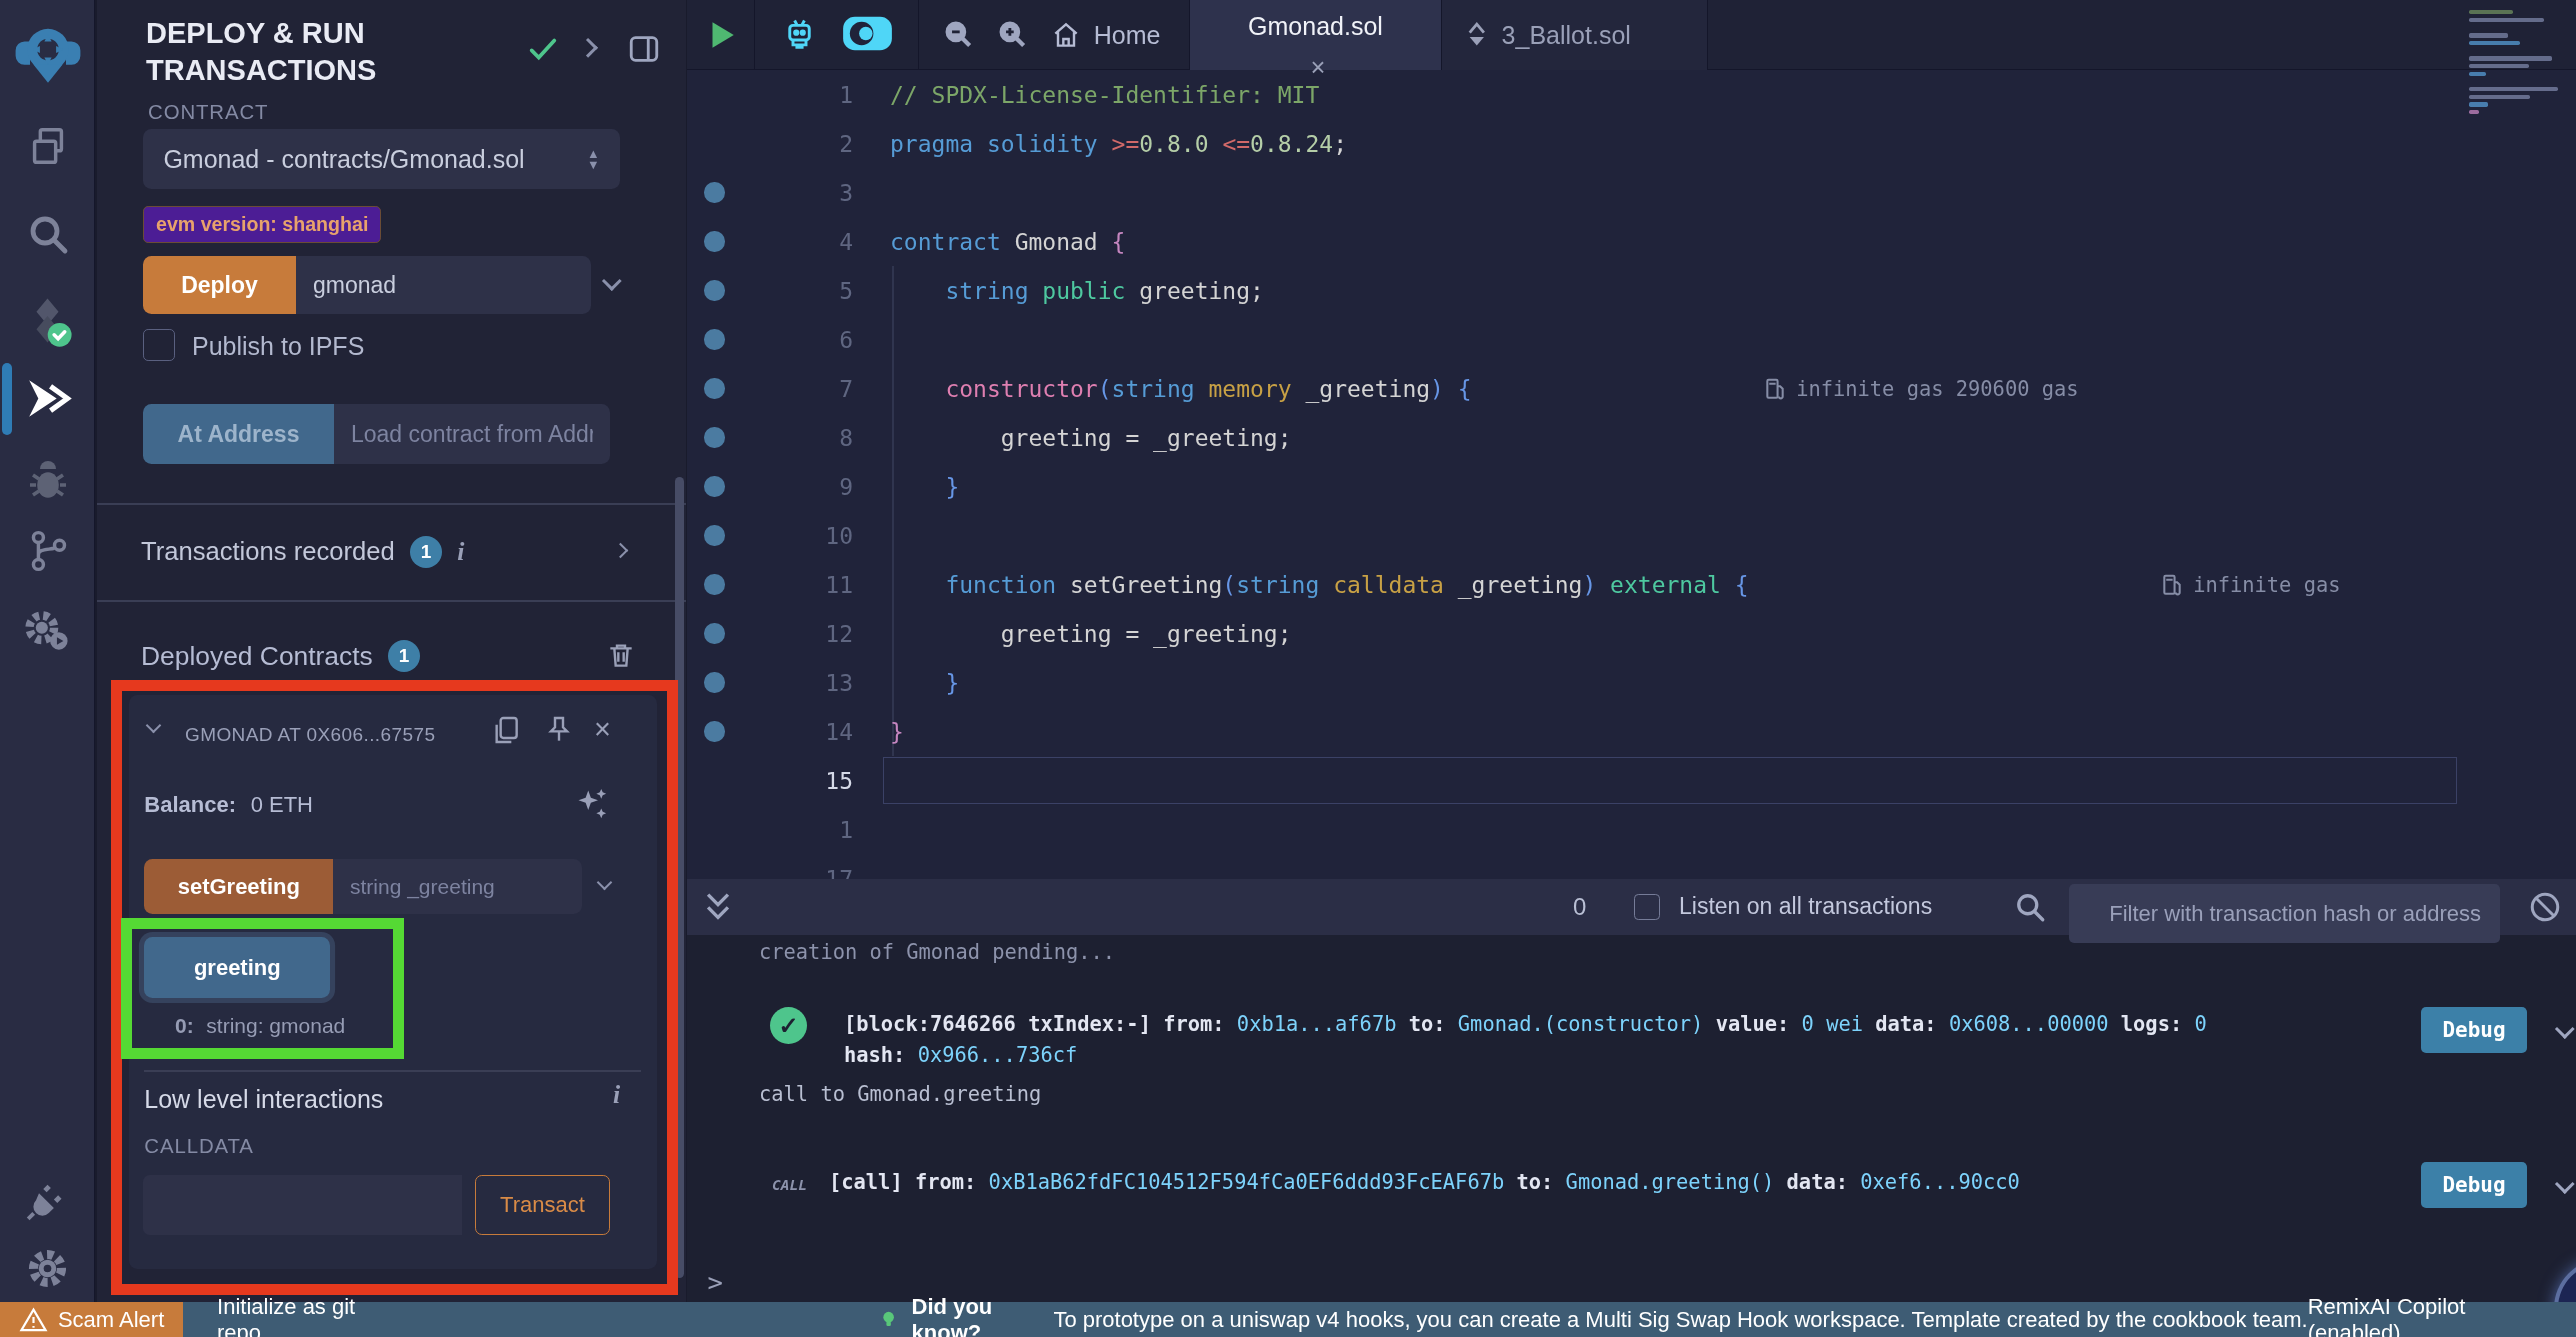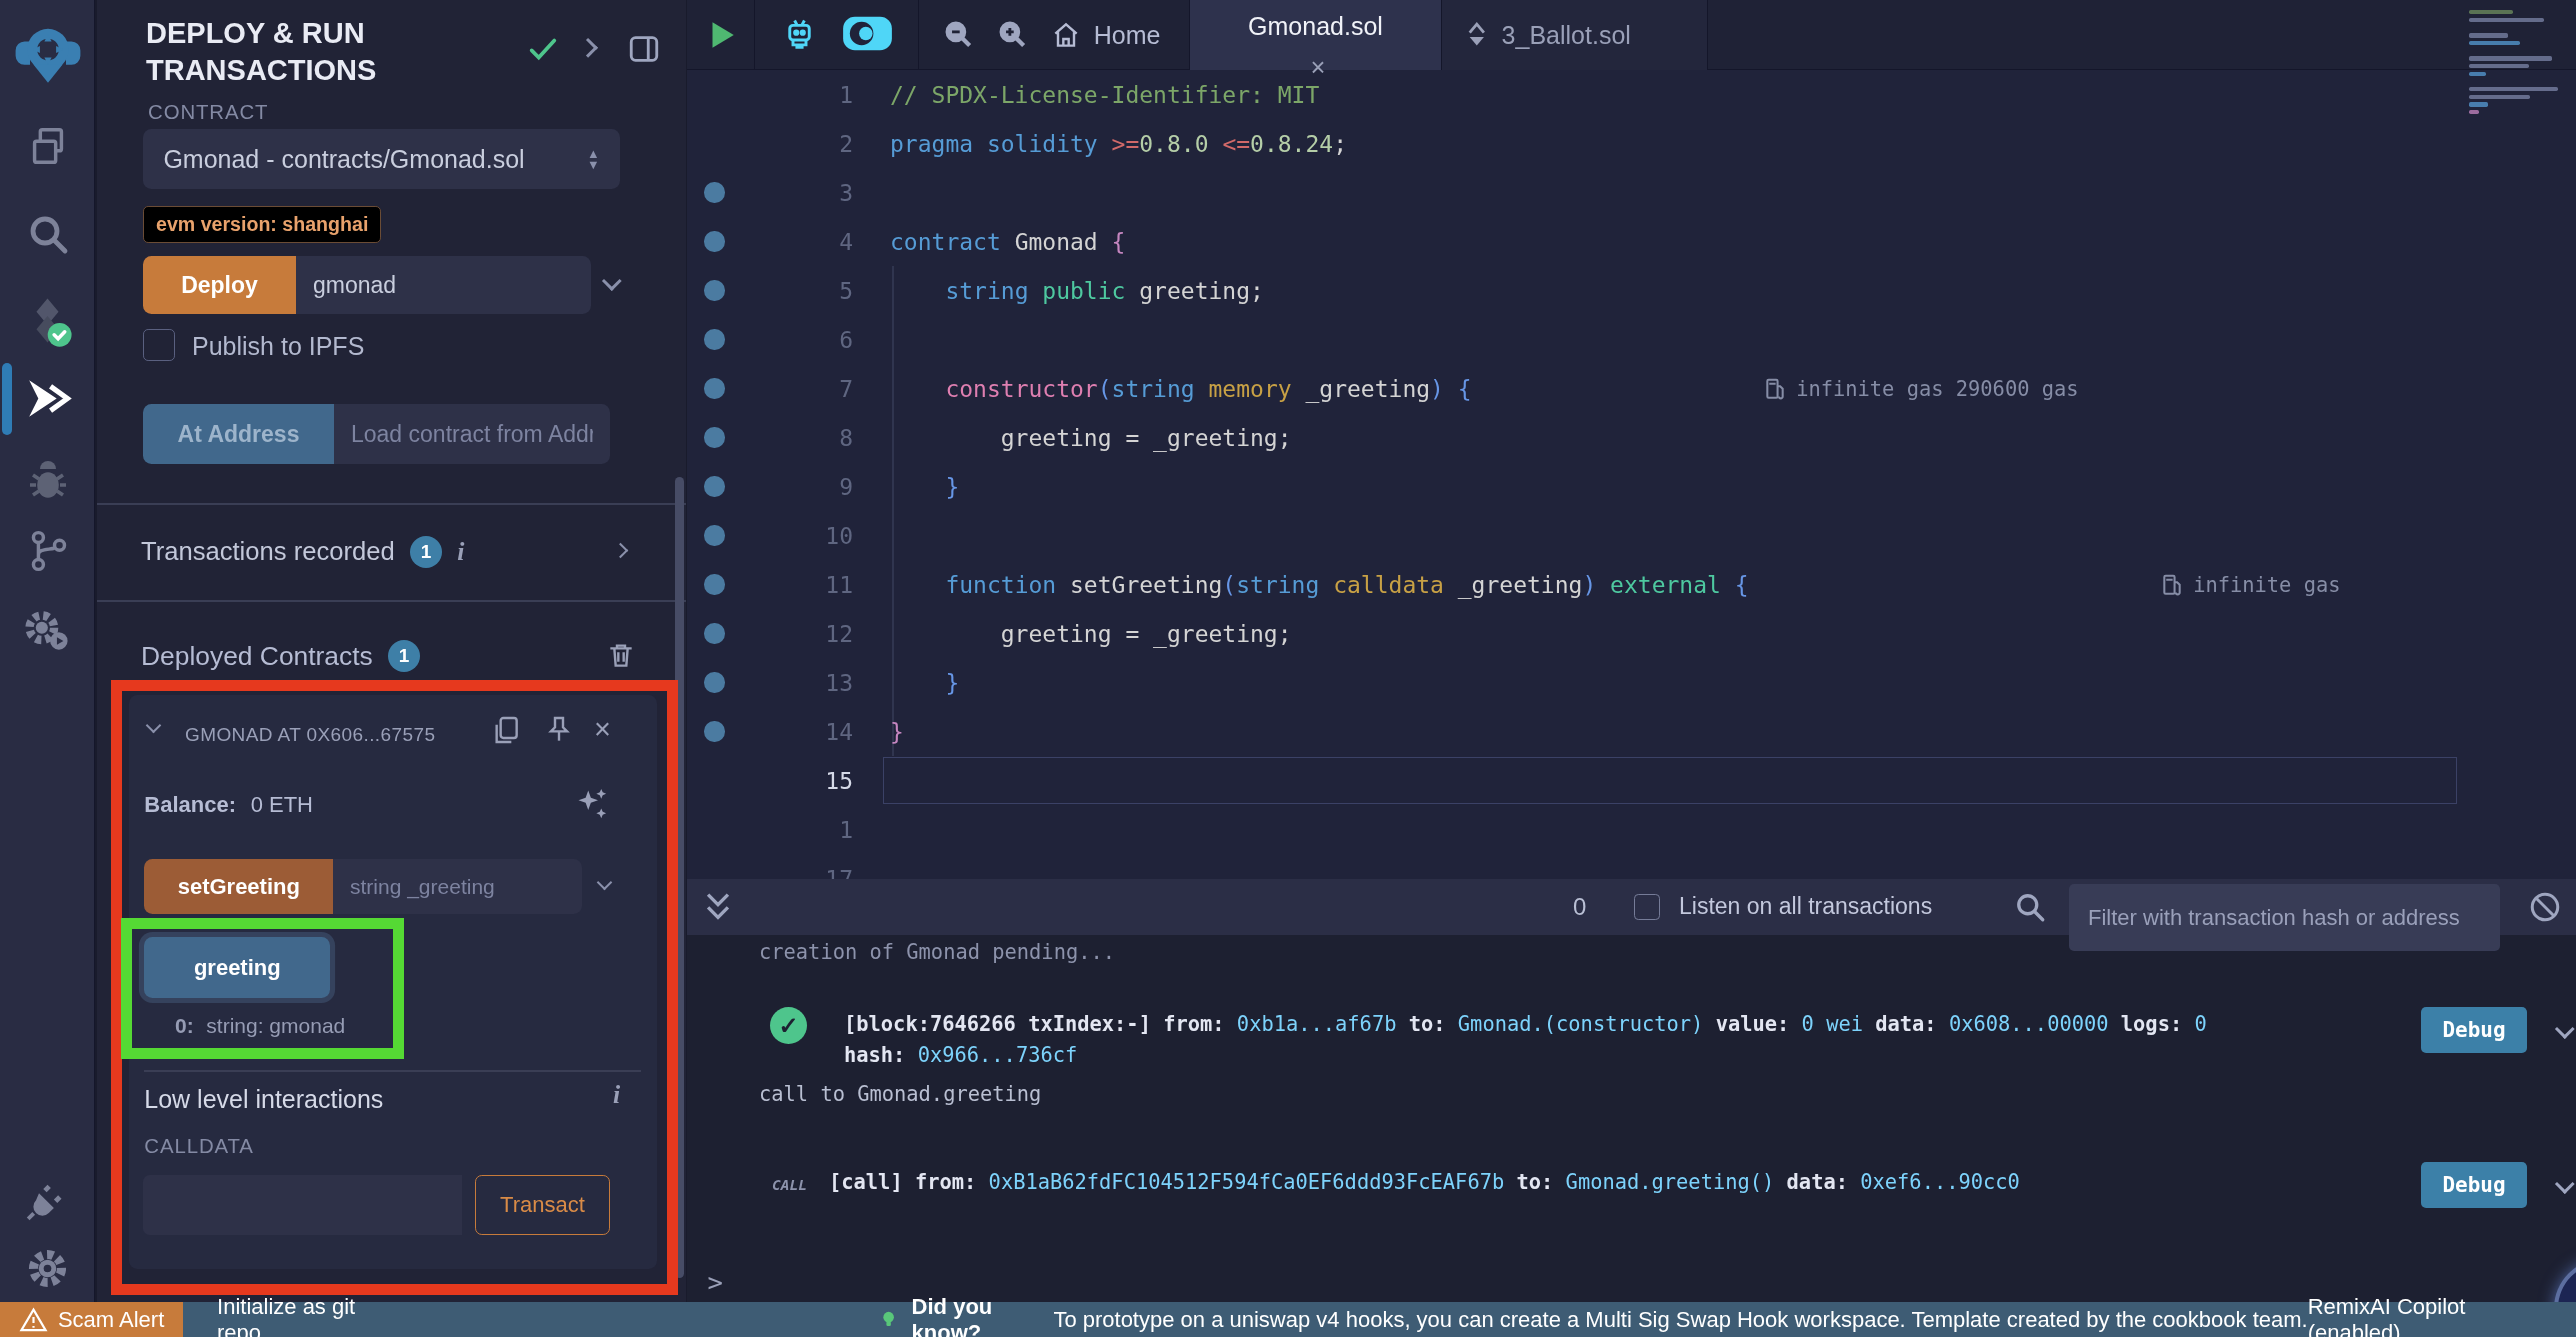--- a/index.html
+++ b/index.html
@@ -59,21 +59,21 @@
   #indent-guide { position:absolute; left:205px; top:266px; width:1.7px; height:490px; background:#30354f; }
 
   
   #terminal { left:687px; top:879px; width:1889px; height:423px; background:#1d2031; overflow:hidden; }
   #term-bar { position:absolute; left:0; top:0; width:1889px; height:56px; background:#2b2e46; display:flex; align-items:center; }
   .term-mono { font-family:"DejaVu Sans Mono",monospace; font-size:20.4px; color:#b9bfd2; white-space:nowrap; }
   .s-b { font-weight:700; color:#e3e6f2; }
   .s-r { color:#7dd3fc; }
   .debug-btn { position:absolute; width:106px; height:46px; background:#3c80a8; color:#fff; font-weight:700; font-size:21px; border:none; border-radius:5.1px; font-family:"DejaVu Sans Mono",monospace; }
   .check-circle { position:absolute; width:37px; height:37px; border-radius:50%; background:#4ec58c; display:flex; align-items:center; justify-content:center; color:#1d2031; font-size:24px; font-weight:700; }
-  #filter-input { position:absolute; left:1382px; top:5.1px; width:431px; height:67px; background:#383c56; border:none; border-radius:5.1px; color:#c9cede; padding:0 19px; font-size:22px; font-family:"Liberation Sans",sans-serif; }
+  #filter-input { position:absolute; left:1382px; top:5.1px; width:431px; height:59px; background:#383c56; border:none; border-radius:5.1px; color:#c9cede; padding:0 19px; font-size:22px; font-family:"Liberation Sans",sans-serif;text-align:right; }
   #filter-input::placeholder { color:#9aa0ba; opacity:1; }
   .cbx { width:25.6px; height:25.6px; border:1.7px solid #767c98; border-radius:4.3px; background:transparent; }
 
   
   #statusbar { left:0; top:1302px; width:2576px; height:36px; background:#3e5c74; display:flex; align-items:center; color:#fff; font-size:22px; }
   #scam { width:187px; height:36px; background:#c77b3b; display:flex; align-items:center; justify-content:center; gap:10.2px; font-size:22px; }
 
   
   #ai-fab { left:2554px; top:1259px; width:99px; height:99px; border-radius:50%; background:#1c2553; border:4.3px solid rgba(170,200,255,.45); box-shadow:0 0 15.3px rgba(120,160,255,.5); display:flex; align-items:center; justify-content:center; }
 </style>
@@ -174,21 +174,21 @@
   <div class="abs p-label" style="left:51px;top:101px;">CONTRACT</div>
 
   <div class="abs sel" style="left:46px;top:129px;width:477px;height:60px;display:flex;align-items:center;padding:0 20.4px;font-size:25px;">
     <span class="nowrap">Gmonad - contracts/Gmonad.sol</span>
     <span style="margin-left:auto;display:flex;flex-direction:column;line-height:11px;font-size:12.8px;color:#8a90ab;">
         <span>▲</span>
         <span>▼</span>
       </span>
   </div>
 
-  <div class="abs" style="left:46px;top:206px;height:37px;background:#000000;border:1.7px solid #6b4c35;border-radius:5.1px;display:inline-flex;align-items:center;padding:0 12px;color:#e8a26c;font-weight:700;font-size:19.6px;">evm version: shanghai</div>
+  <div class="abs" style="left:46px;top:206px;height:37px;background:#4c1d95;border:1.7px solid #6b4c35;border-radius:5.1px;display:inline-flex;align-items:center;padding:0 12px;color:#e8a26c;font-weight:700;font-size:19.6px;">evm version: shanghai</div>
 
   <button class="abs btn-orange" style="left:46px;top:256px;width:153px;height:58px;font-size:23px;">Deploy</button>
   <input class="abs inp" style="left: 199px; top: 256px; width: 295px; height: 58px;" value="gmonad">
   <div class="abs" style="left:508px;top:274px;"><span class="chev down"></span></div>
 
   <div class="abs" style="left:46px;top:329px;width:32px;height:32px;border:1.7px solid #5a6080;border-radius:5.1px;"></div>
   <div class="abs" style="left:95px;top:332px;color:#b3b9cf;font-size:25px;">Publish to IPFS</div>
 
   <button class="abs btn-steel" style="left:46px;top:404px;width:191px;height:60px;color:#9db4cb;font-size:23px;border-radius:8.5px 0 0 8.5px;">At Address</button>
   <input class="abs inp" style="left: 237px; top: 404px; width: 276px; height: 60px;" placeholder="Load contract from Addre">

